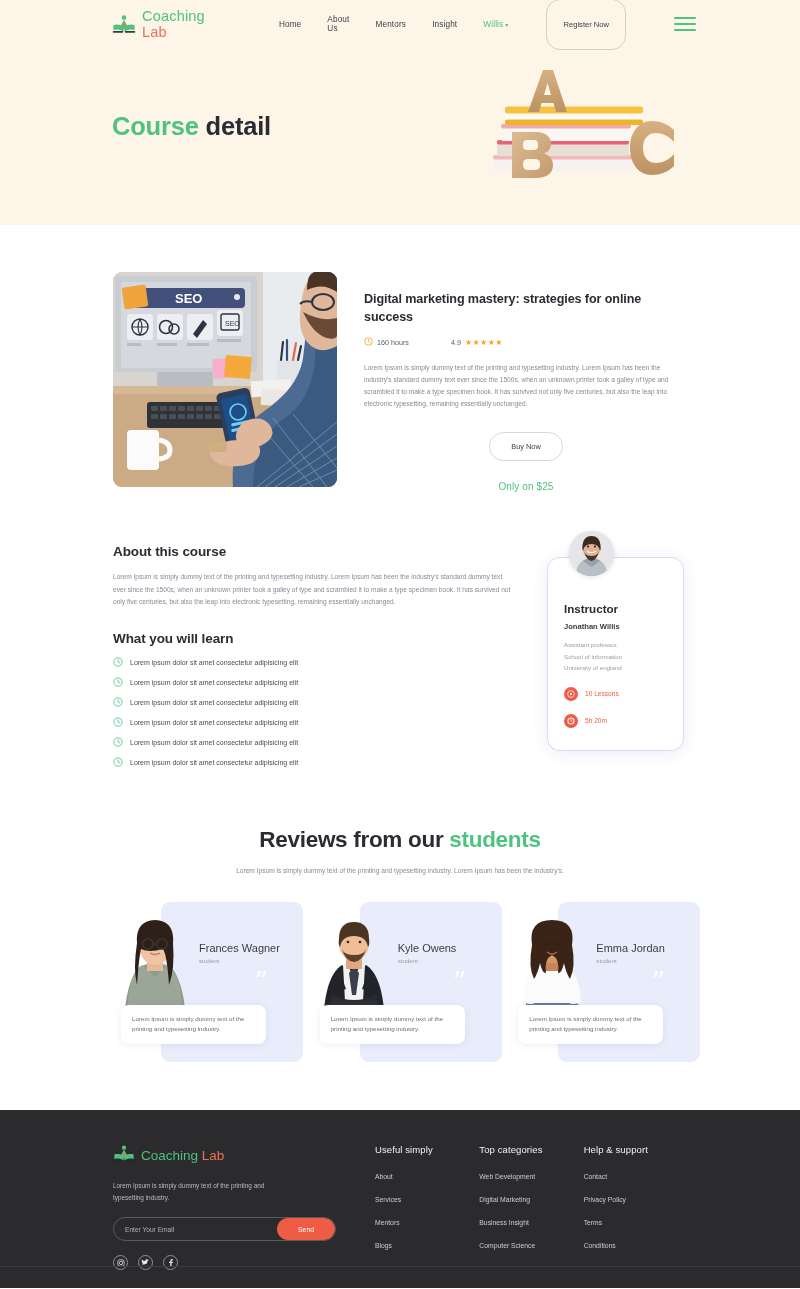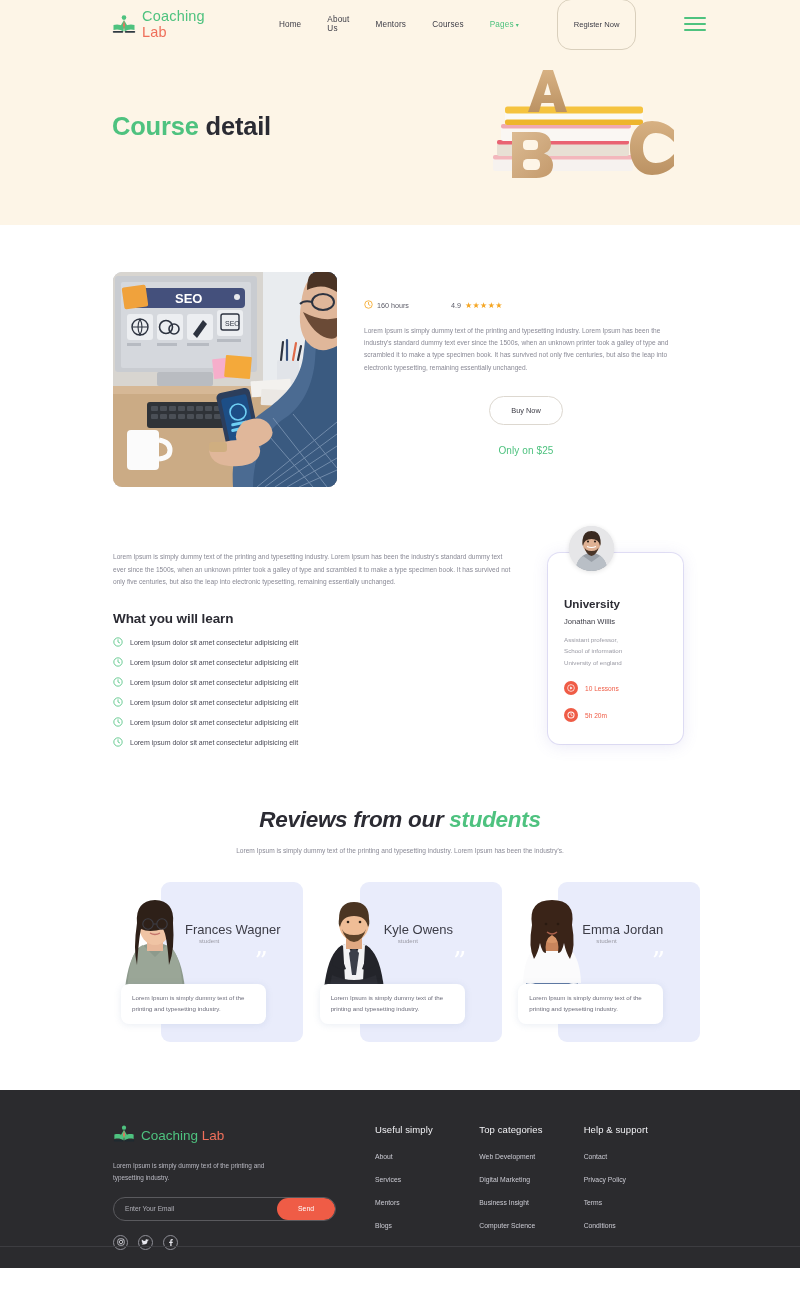--- a/index.html
+++ b/index.html
@@ -192,41 +192,40 @@
     left: 21px;
     width: 45px;
     height: 45px;
     border-radius: 50%;
     overflow: hidden;
     background: #e3e3e6;
     z-index: 3;
     box-shadow: 0 1px 5px rgba(0,0,0,.12);
   }
   .instructor-title { font-size: 11.6px; font-weight: 700; color: #2b2b33; }
-  .instructor-name { margin-top: 7px; font-size: 7.6px; font-weight: 400; color: #3c3c46; }
+  .instructor-name { margin-top: 7px; font-size: 7.6px; font-weight: 700; color: #3c3c46; }
   .instructor-aff { margin-top: 8px; font-size: 6.2px; line-height: 1.85; color: #9a9aa4; }
   .badge-row { display: flex; align-items: center; gap: 7px; margin-top: 13px; }
   .badge-ico {
     width: 14px; height: 14px; border-radius: 50%;
     background: #ef5c46;
     display: flex; align-items: center; justify-content: center;
     flex: none;
   }
   .badge-txt { font-size: 6.6px; color: #ef5c46; }
 
   
   .testi-sec { margin-top: 50px; text-align: center; }
   .testi-kicker { font-size: 9px; color: #4ec27f; letter-spacing: .2px; }
   .testi-title {
     margin-top: 10px;
     font-size: 22.5px;
     font-weight: 700;
     color: #2b2b33;
     letter-spacing: -.3px;
-    font-style: italic;
   }
   .testi-title .g { color: #4ec27f; }
   .testi-sub {
     margin-top: 12px;
     font-size: 6.6px;
     line-height: 1.75;
     color: #8a8a96;
   }
   .testi-cards {
     margin-top: 26px;
@@ -252,23 +251,23 @@
   .testi-photo {
     position: absolute;
     left: 0;
     top: 17px;
     width: 84px;
     height: 118px;
     z-index: 2;
   }
   .testi-name {
     position: absolute;
-    left: 72px;
+    left: 86px;
     top: 40px;
-    font-size: 13px;
+    font-size: 11px;
     color: #3c3c46;
     z-index: 3;
     text-align: center;
   }
   .testi-role {
     position: absolute;
     left: 86px;
     top: 55px;
     font-size: 6.2px;
     color: #9a9aa4;
@@ -407,22 +406,22 @@
             <rect x="12.8" y="17" width="10.4" height="1.8" rx="0.8" fill="#2f3a42"></rect>
           </svg>
         </span>
         <span class="brand-text"><span class="c1">Coaching</span> <span class="c2">Lab</span></span>
       </div>
 
       <nav class="nav-links">
         <a href="#">Home</a>
         <a href="#">About Us</a>
         <a href="#">Mentors</a>
-        <a href="#">Courses</a>
-        <a href="#" class="green"><span>Pages</span><span class="caret">▾</span></a>
+        <a href="#">Insight</a>
+        <a href="#" class="green"><span>Willis</span><span class="caret">▾</span></a>
       </nav>
 
       <button class="register-btn">Register Now</button>
 
       <div class="hamburger">
         <span></span>
         <span></span>
         <span></span>
       </div>
     </div>
@@ -570,20 +569,21 @@
         <circle cx="125" cy="140" r="8" fill="none" stroke="#6fd0f5" stroke-width="1.6"></circle>
         <rect x="118" y="150" width="16" height="3" rx="1.5" fill="#6fd0f5" transform="rotate(-12 126 151)"></rect>
         <rect x="118" y="156" width="11" height="3" rx="1.5" fill="#6fd0f5" transform="rotate(-12 124 157)"></rect>
         <path d="M130 150 q18 -8 26 2 q8 10 -2 18 q-14 10 -28 2 q-8 -8 4 -22 Z" fill="#e0b79a"></path>
         <path d="M96 176 q22 -12 44 -6 q10 4 6 14 q-6 12 -30 10 q-20 -2 -20 -18 Z" fill="#e0b79a"></path>
         <rect x="96" y="170" width="18" height="10" rx="3" fill="#cfae80"></rect>
       </svg>
     </div>
 
     <div class="course-info">
+      <h2 class="course-title">Digital marketing mastery: strategies for online success</h2>
       <div class="course-meta">
         <span class="meta-item">
           <span>
             <svg width="9" height="9" viewBox="0 0 12 12">
                 <circle cx="6" cy="6" r="5" fill="none" stroke="#f5a623" stroke-width="1.1"></circle>
                 <path d="M6 3.2 V6 L8 7.2" stroke="#f5a623" stroke-width="1.1" fill="none" stroke-linecap="round"></path>
               </svg>
           </span>
           <span>160 hours</span>
         </span>
@@ -596,20 +596,21 @@
       <p class="course-desc">Lorem Ipsum is simply dummy text of the printing and typesetting industry. Lorem Ipsum has been the industry's standard dummy text ever since the 1500s, when an unknown printer took a galley of type and scrambled it to make a type specimen book. It has survived not only five centuries, but also the leap into electronic typesetting, remaining essentially unchanged.</p>
       <div class="course-cta">
         <button class="buy-btn">Buy Now</button>
         <span class="price">Only on $25</span>
       </div>
     </div>
   </div>
 
   <div class="about-sec">
     <div class="about-left">
+      <h3 class="sec-heading">About this course</h3>
       <p class="about-text">Lorem Ipsum is simply dummy text of the printing and typesetting industry. Lorem Ipsum has been the industry's standard dummy text ever since the 1500s, when an unknown printer took a galley of type and scrambled it to make a type specimen book. It has survived not only five centuries, but also the leap into electronic typesetting, remaining essentially unchanged.</p>
       <h3 class="sec-heading learn-heading">What you will learn</h3>
       <ul class="learn-list">
         <li>
           <span class="clock-green"><svg width="10" height="10" viewBox="0 0 12 12">
                 <circle cx="6" cy="6" r="5" fill="none" stroke="#4ec27f" stroke-width="1"></circle>
                 <path d="M6 3.3 V6 L7.9 7" stroke="#4ec27f" stroke-width="1" fill="none" stroke-linecap="round"></path>
               </svg></span>
           <span>Lorem ipsum dolor sit amet consectetur adipisicing elit</span>
         </li>
@@ -659,21 +660,21 @@
           <path d="M14 30 l8.5 6 l8.5 -6 c4 2 7 7 7.5 15 l-32 0 c.5 -8 3.5 -13 7.5 -15 Z" fill="#b9bfc6"></path>
           <ellipse cx="22.5" cy="17" rx="9" ry="10.5" fill="#e0b294"></ellipse>
           <path d="M13.5 14 q1 -9 9 -9 q8 0 9 9 q.5 4 -.5 6 q-1 -7 -8.5 -7 q-7.5 0 -8.5 7 q-1 -2 -.5 -6 Z" fill="#3a2a20"></path>
           <path d="M15 20 q2 9 7.5 10 q5.5 -1 7.5 -10 q-1 5 -7.5 5 q-6.5 0 -7.5 -5 Z" fill="#4a3528"></path>
           <path d="M18 20.5 q4.5 2 9 0" stroke="#ffffff" stroke-width="1.1" fill="none"></path>
           <circle cx="19" cy="15.5" r="1.1" fill="#2f2218"></circle>
           <circle cx="26" cy="15.5" r="1.1" fill="#2f2218"></circle>
         </svg>
       </div>
       <div class="instructor-card">
-        <div class="instructor-title">University</div>
+        <div class="instructor-title">Instructor</div>
         <div class="instructor-name">Jonathan Willis</div>
         <div class="instructor-aff">
           <div>Assistant professor,</div>
           <div>School of information</div>
           <div>University of england</div>
         </div>
         <div class="badge-row">
           <span class="badge-ico">
             <svg width="8" height="8" viewBox="0 0 10 10">
                 <circle cx="5" cy="5" r="4.2" fill="none" stroke="#ffffff" stroke-width="0.9"></circle>

